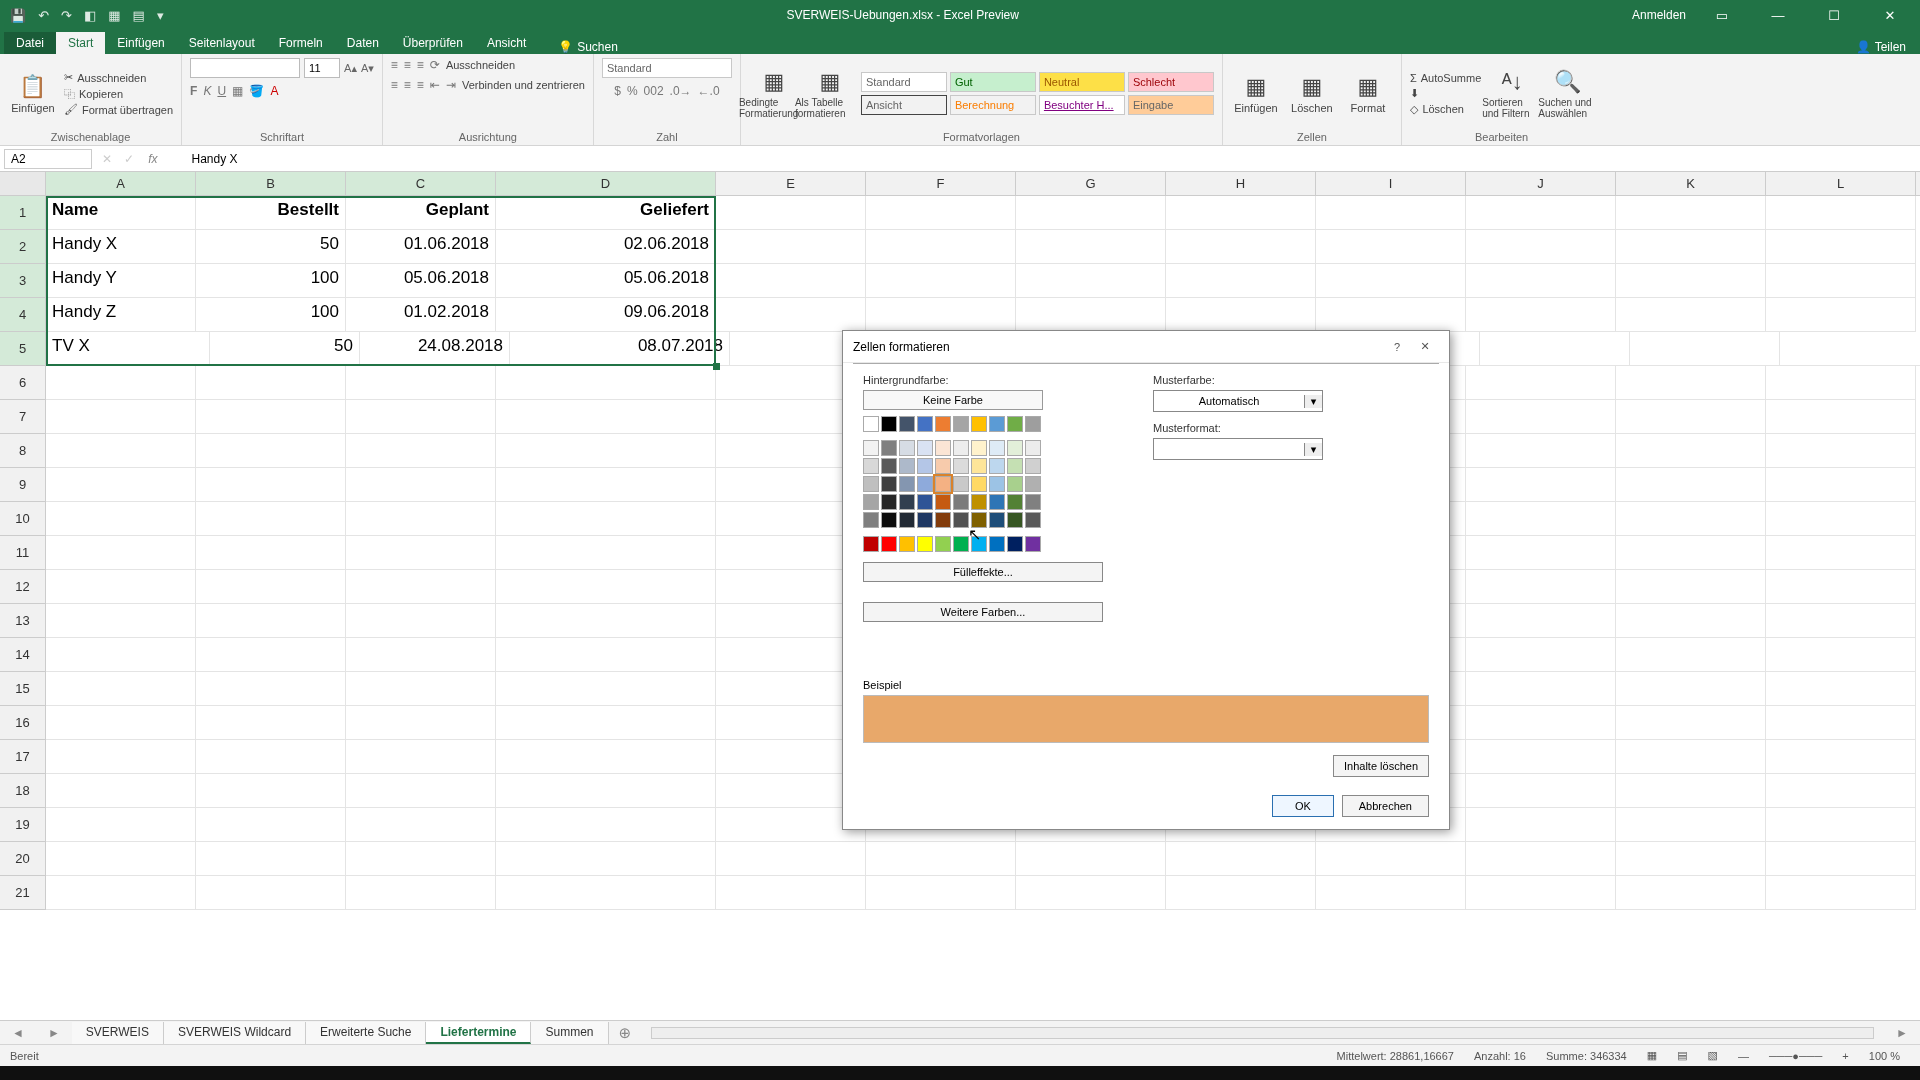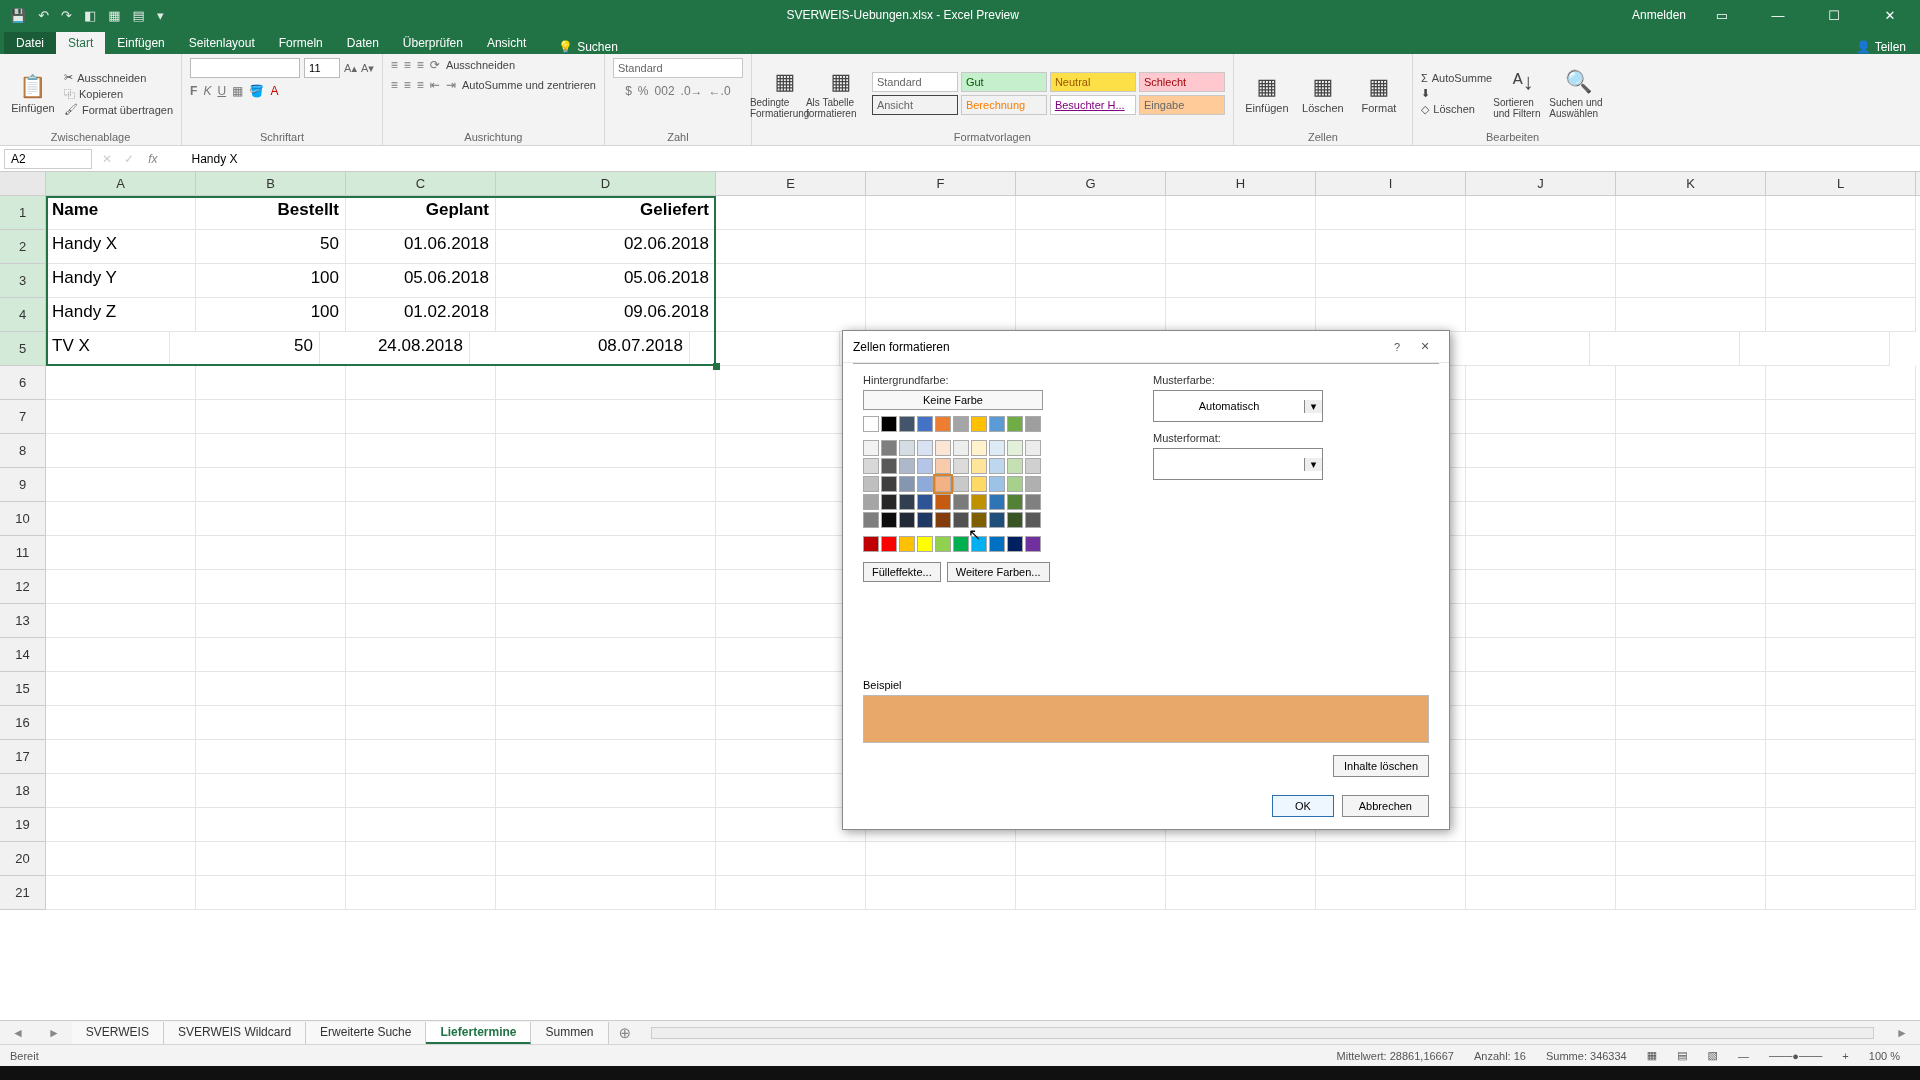--- a/index.html
+++ b/index.html
@@ -86,24 +86,24 @@
 .dialog .dtabs .dtab { padding: 4px 12px; border: 1px solid transparent; border-bottom: none; font-size: 11px; color: #333; cursor: pointer; }
 .dialog .dtabs .dtab.active { border-color: #aaa; background: #fff; position: relative; top: 1px; }
 .dialog .dbody { border-top: 1px solid #aaa; margin: 0 10px; padding: 10px; display: flex; gap: 50px; }
 .dialog .leftcol { width: 240px; }
 .dialog label { font-size: 11px; color: #333; display: block; margin-bottom: 4px; }
 .nocolor { width: 180px; height: 20px; border: 1px solid #999; text-align: center; line-height: 18px; background: #f8f8f8; margin-bottom: 6px; }
 .swatchgrid { display: grid; grid-template-columns: repeat(10, 16px); gap: 2px; margin-bottom: 8px; }
 .sw { width: 16px; height: 16px; border: 1px solid #aaa; }
 .sw.sel { outline: 2px solid #d9822b; }
 .swrow { display: grid; grid-template-columns: repeat(10, 16px); gap: 2px; margin-bottom: 10px; }
-.dbtns { display: flex; gap: 6px; }
+.dbtns { display: flex; gap: 20px; flex-direction: column; }
 .dbtn { border: 1px solid #888; padding: 3px 8px; background: #f4f4f4; font-size: 11px; }
 .rightcol label { margin-top: 0; }
-.combo { width: 170px; height: 32px; border: 1px solid #888; background: #fff; display: flex; align-items: center; }
+.combo { width: 170px; height: 22px; border: 1px solid #888; background: #fff; display: flex; align-items: center; }
 .combo .cv { flex: 1; text-align: center; }
 .combo .ar { width: 18px; text-align: center; border-left: 1px solid #888; background: #eee; }
 .samplelabel { position: absolute; left: 20px; top: 348px; font-size: 11px; }
 .samplebox { position: absolute; left: 20px; top: 364px; right: 20px; height: 48px; border: 1px solid #bbb; background: #e8a86a; }
 .clearbtn { position: absolute; right: 20px; top: 424px; border: 1px solid #888; padding: 4px 10px; background: #f4f4f4; font-size: 11px; }
 .okrow { position: absolute; right: 20px; bottom: 12px; display: flex; gap: 8px; }
 .okbtn { border: 1px solid #2a6fb0; background: #eef6ff; padding: 4px 22px; font-size: 11px; }
 .cancelbtn { border: 1px solid #888; background: #f4f4f4; padding: 4px 16px; font-size: 11px; }
 
 .cursor { position:absolute; left:968px; top:525px; font-size:16px; color:#000; pointer-events:none; z-index:1000;}
@@ -190,21 +190,21 @@
         <span>≡</span>
         <span>⟳</span>
         <span class="smallbtn">Ausschneiden</span>
       </div>
       <div class="icrow">
         <span>≡</span>
         <span>≡</span>
         <span>≡</span>
         <span>⇤</span>
         <span>⇥</span>
-        <span class="smallbtn">AutoSumme und zentrieren</span>
+        <span class="smallbtn">Verbinden und zentrieren</span>
       </div>
     </div>
     <div class="label">Ausrichtung</div>
   </div>
   <div class="rgroup">
     <div class="body" style="flex-direction:column; gap:6px;">
       <div class="stylecell" style="width:130px">Standard</div>
       <div class="icrow">
         <span>$</span>
         <span>%</span>
@@ -373,21 +373,21 @@
         <div class="cell" style="width: 150px;"></div>
         <div class="cell" style="width: 150px;"></div>
         <div class="cell" style="width: 150px;"></div>
         <div class="cell" style="width: 150px;"></div>
         <div class="cell" style="width: 150px;"></div>
         <div class="cell" style="width: 150px;"></div>
         <div class="cell" style="width: 150px;"></div>
         <div class="cell" style="width: 150px;"></div>
       </div>
       <div class="crow">
-        <div class="cell" style="width: 124px;">TV X</div>
+        <div class="cell" style="width: 164px;">TV X</div>
         <div class="cell r" style="width: 150px;">50</div>
         <div class="cell r" style="width: 150px;">24.08.2018</div>
         <div class="cell r" style="width: 220px;">08.07.2018</div>
         <div class="cell" style="width: 150px;"></div>
         <div class="cell" style="width: 150px;"></div>
         <div class="cell" style="width: 150px;"></div>
         <div class="cell" style="width: 150px;"></div>
         <div class="cell" style="width: 150px;"></div>
         <div class="cell" style="width: 150px;"></div>
         <div class="cell" style="width: 150px;"></div>

